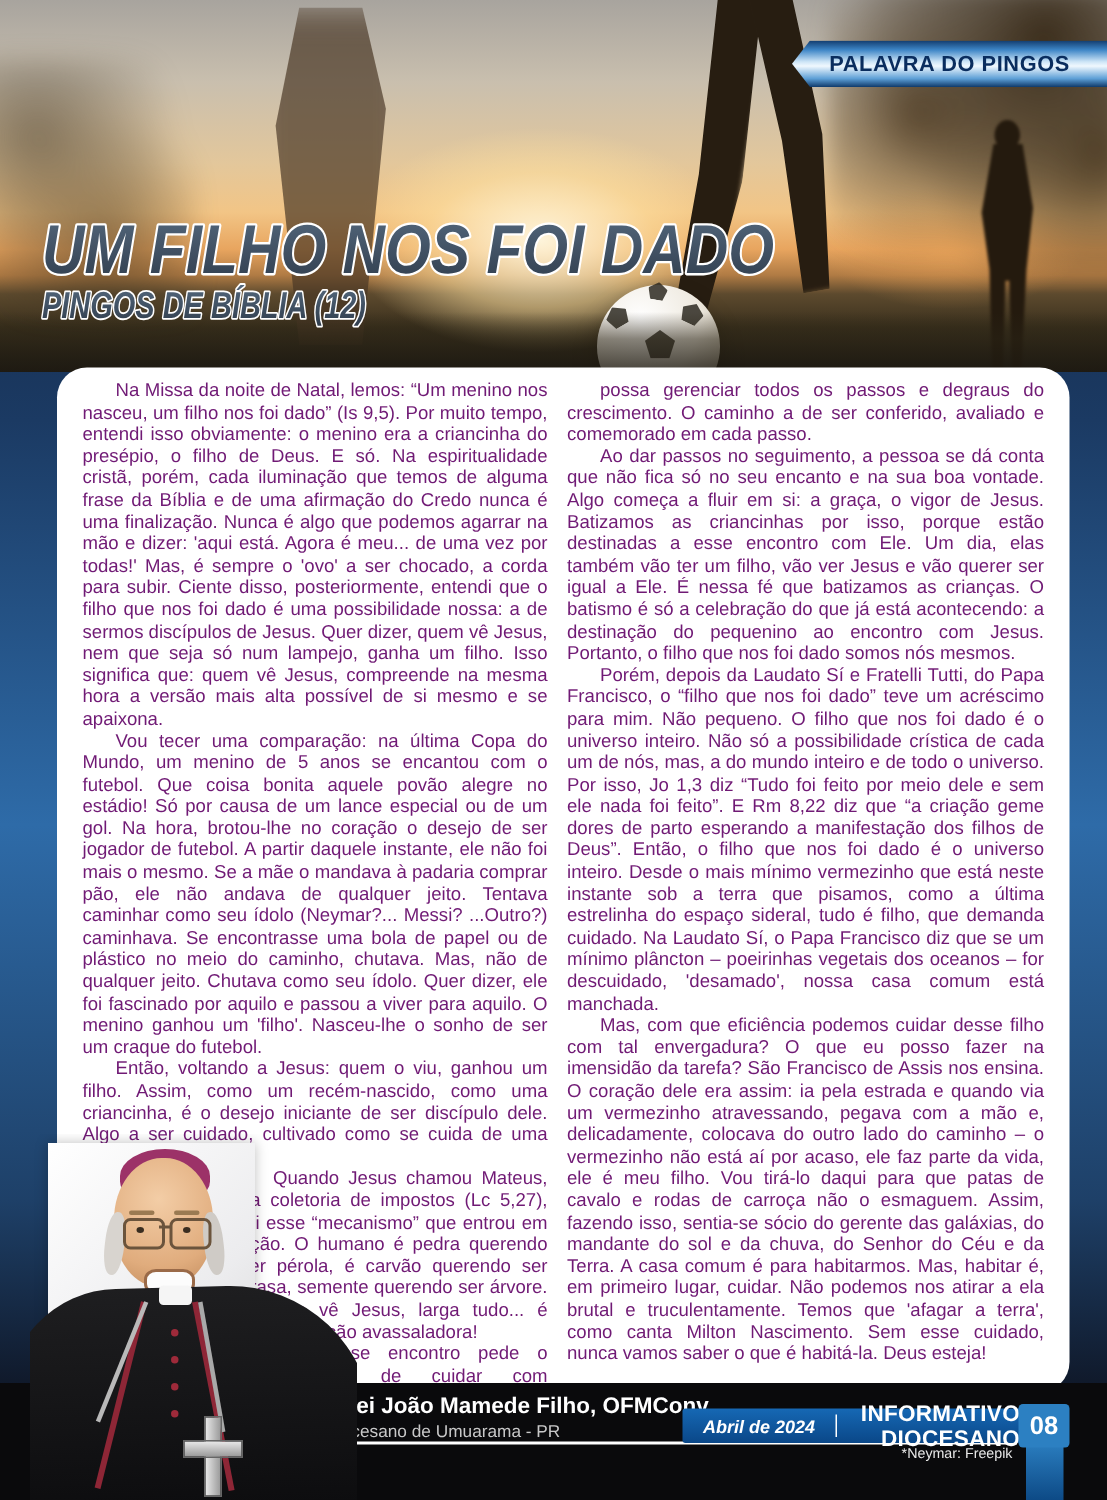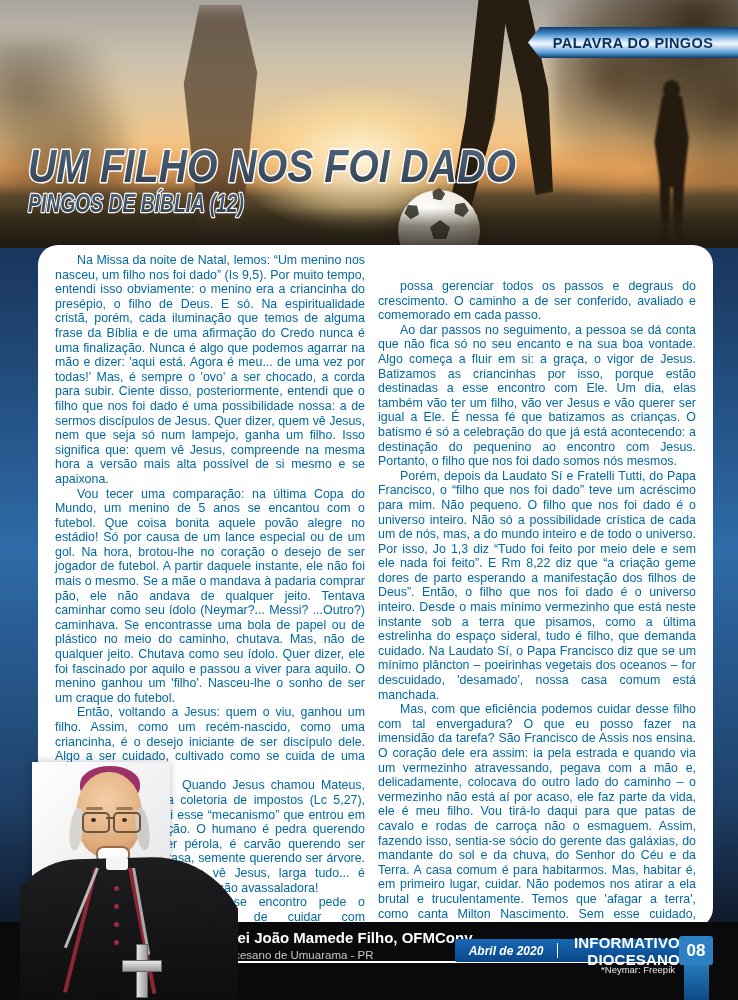--- a/index.html
+++ b/index.html
@@ -45,24 +45,24 @@
   #ribbon{left:528px;top:27px;width:210px;height:31px;z-index:6;
     background:linear-gradient(180deg,#123c6e 0%,#3d85c6 20%,#cfe6f7 46%,#f0f8fe 55%,#5d9fd6 82%,#0f3a6b 100%);
     clip-path:polygon(0 50%,12px 0,100% 0,100% 100%,12px 100%);
     display:flex;align-items:center;justify-content:center;
     font-weight:bold;font-size:14.5px;letter-spacing:.4px;color:#0a2d5e;}
   
   #titleblock{left:12px;top:84px;z-index:6;margin-top:48px;}
 
   
   #card{left:38px;top:245px;width:675px;height:683px;background:#ffffff;border-radius:20px;z-index:3;}
-  .col{position:absolute;top:8px;font-size:12.4px;line-height:14.6px;color:#0369a1;
+  .col{position:absolute;top:8px;font-size:12.4px;line-height:14.6px;color:#701a75;
        text-align:justify;}
   #col1{left:17px;width:310px;}
-  #col2{left:340px;width:318px;margin-top:26px;}
+  #col2{left:340px;width:318px;}
   .col p{margin:0;text-indent:22px;}
   .cont{text-indent:0;}
   #wrapzone{margin-left:105px;}
 
   
   #blackband{left:0;top:922px;width:738px;height:78px;background:#0a0a0c;z-index:10;}
   #authorname{left:185px;top:929px;z-index:12;color:#ffffff;font-weight:bold;font-size:15px;}
   #authorrole{left:185px;top:949px;z-index:12;color:#c8c8c8;font-size:11.5px;}
   #hairline{left:150px;top:961px;width:528px;height:2px;background:#ffffff;z-index:12;}
   #datebar{left:455px;top:939px;width:225px;height:23px;z-index:13;display:flex;align-items:center;
@@ -165,21 +165,21 @@
     <p>Porém, depois da Laudato Sí e Fratelli Tutti, do Papa Francisco, o “filho que nos foi dado” teve um acréscimo para mim. Não pequeno. O filho que nos foi dado é o universo inteiro. Não só a possibilidade crística de cada um de nós, mas, a do mundo inteiro e de todo o universo. Por isso, Jo 1,3 diz “Tudo foi feito por meio dele e sem ele nada foi feito”. E Rm 8,22 diz que “a criação geme dores de parto esperando a manifestação dos filhos de Deus”.  Então, o filho que nos foi dado é o universo inteiro. Desde o mais mínimo vermezinho que está neste instante sob a terra que pisamos, como a última estrelinha do espaço sideral, tudo é filho, que demanda cuidado. Na Laudato Sí, o Papa Francisco diz que se um mínimo plâncton – poeirinhas vegetais dos oceanos – for descuidado, 'desamado', nossa casa comum está manchada.</p>
     <p>Mas, com que eficiência podemos cuidar desse filho com tal envergadura? O que eu posso fazer na imensidão da tarefa? São Francisco de Assis nos ensina. O coração dele era assim: ia pela estrada e quando via um vermezinho atravessando, pegava com a mão e, delicadamente, colocava do outro lado do caminho – o vermezinho não está aí por acaso, ele faz parte da vida, ele é meu filho. Vou tirá-lo daqui para que patas de cavalo e rodas de carroça não o esmaguem. Assim, fazendo isso, sentia-se sócio do gerente das galáxias, do mandante do sol e da chuva, do Senhor do Céu e da Terra. A casa comum é para habitarmos. Mas, habitar é, em primeiro lugar, cuidar. Não podemos nos atirar a ela brutal e truculentamente. Temos que 'afagar a terra', como canta Milton Nascimento. Sem esse cuidado, nunca vamos saber o que é habitá-la. Deus esteja!</p>
   </div>
 </div>
 
 <div id="blackband" class="abs"></div>
 <div id="authorname" class="abs">Dom Frei João Mamede Filho, OFMConv</div>
 <div id="authorrole" class="abs">Bispo Diocesano de Umuarama - PR</div>
 <div id="hairline" class="abs"></div>
 <div id="datebar" class="abs">
-  <div class="date">Abril de 2020</div>
+  <div class="date">Abril de 2024</div>
   <div class="sep"></div>
   <div class="pub">INFORMATIVO DIOCESANO</div>
 </div>
 <div id="pageblock" class="abs">08</div>
 <div id="bluestrip" class="abs"></div>
 <div id="credit" class="abs">*Neymar: Freepik</div>
 
 <div id="bishop" class="abs">
   <div class="abs bg"></div>
   <div class="abs zuc"></div>

